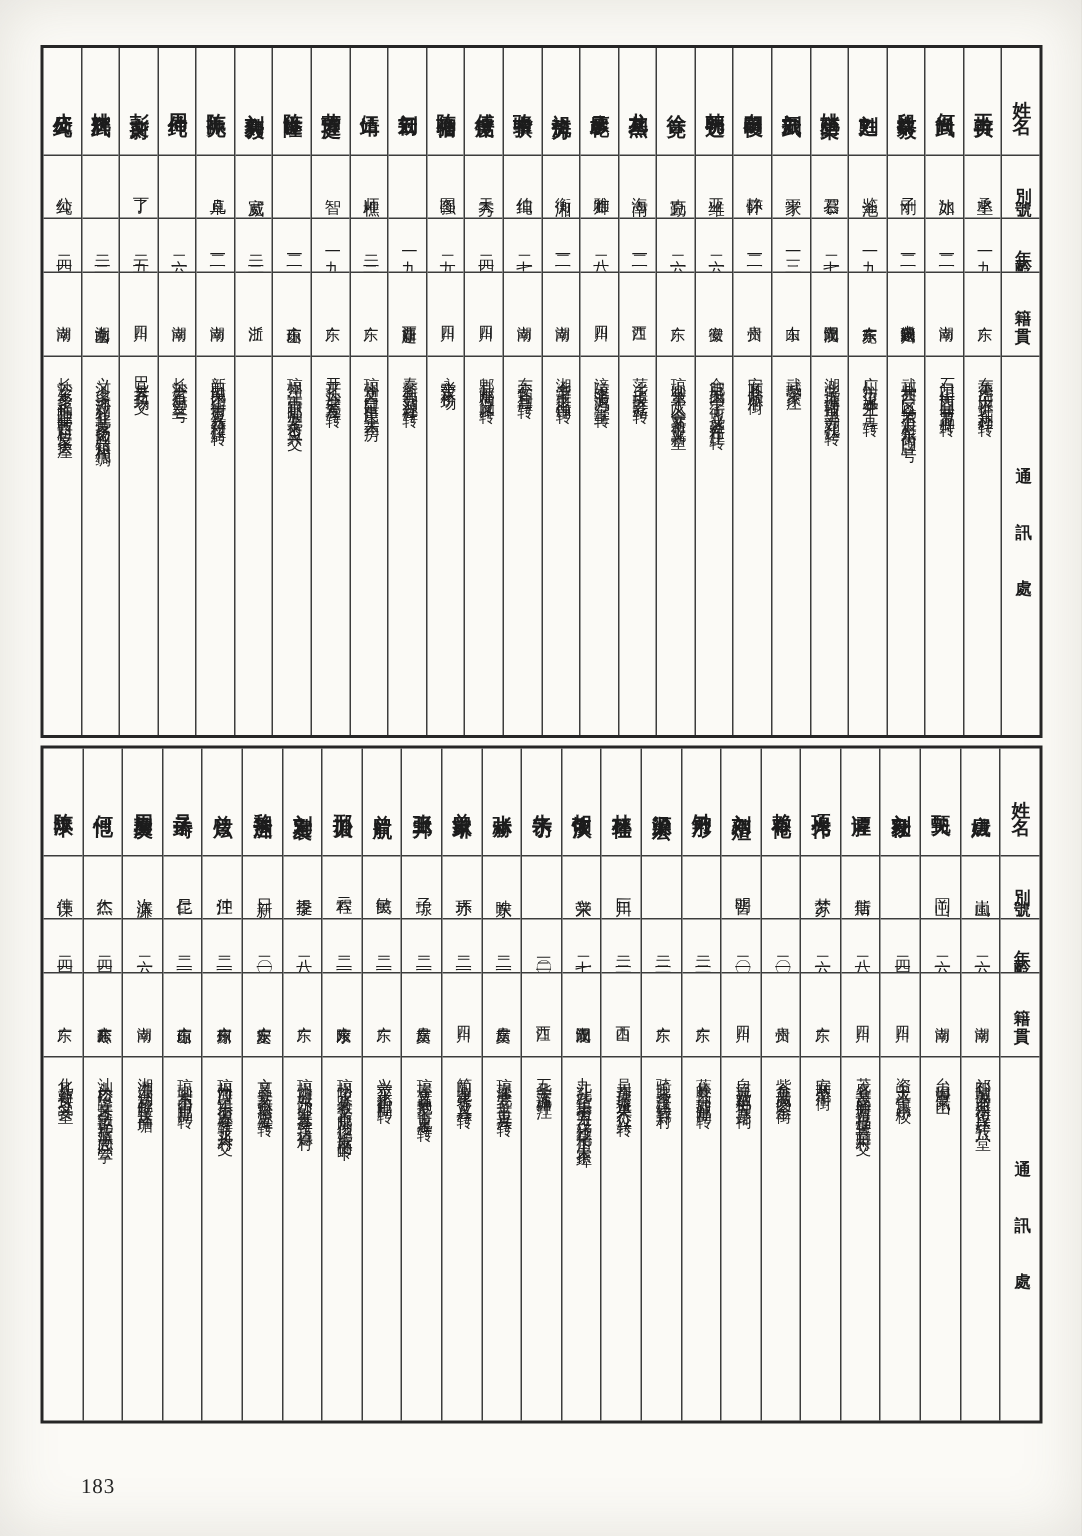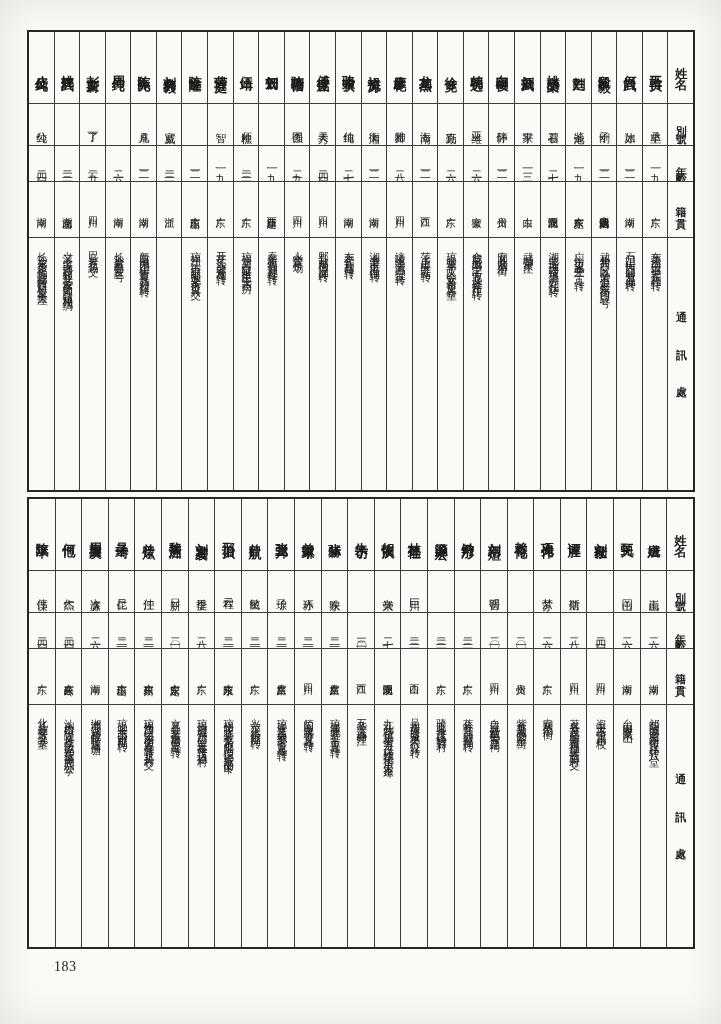--- a/index.html
+++ b/index.html
@@ -59,21 +59,21 @@
   .header-col .c-name   { font-size:12.5px; letter-spacing:.85em; }
   .header-col .c-alias  { font-size:11px;  letter-spacing:.65em; }
   .header-col .c-age    { font-size:11px;  letter-spacing:.55em; }
   .header-col .c-origin { font-size:11px;  letter-spacing:1.1em; }
   .header-col .c-address{
     font-size:11px; letter-spacing:3.4em;
     justify-content:center; padding-top:2px;
   }
   .page-number {
     position:absolute;
-    left:54px; top:959px;
+    left:54px; top:984px;
     font-size:14px;
     letter-spacing:.04em;
     color:#222;
     font-family:"Liberation Serif","DejaVu Serif",serif;
   }
 </style>
 </head>
 <body>
 
 <div class="page">

